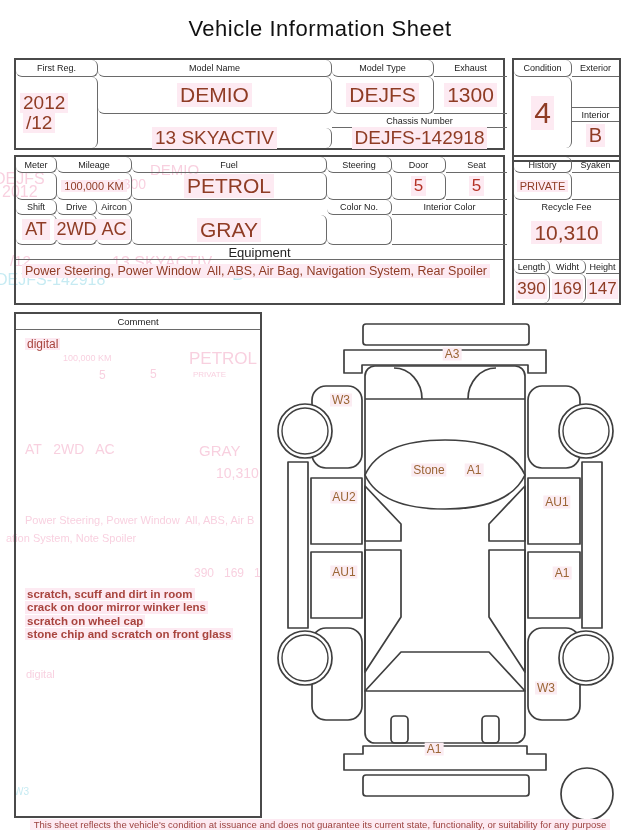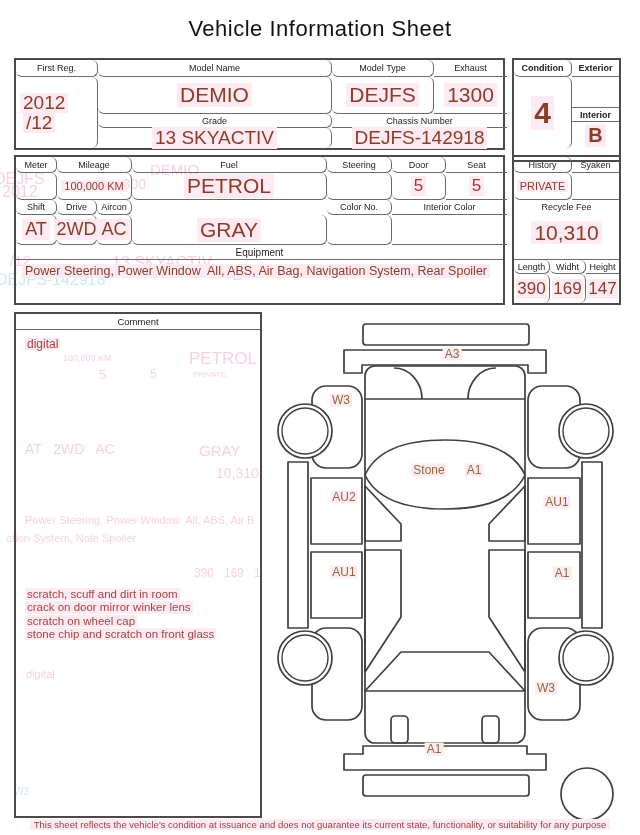--- a/index.html
+++ b/index.html
@@ -63,31 +63,30 @@
         <span class="hl">DEMIO</span>
       </div>
     <div class="cell hdr bR bB" style="left:316px;top:0;width:102px;height:17px;">Model Type</div>
     <div class="cell val bR bB" style="left:316px;top:17px;width:102px;height:37px;font-size:21px;">
         <span class="hl">DEJFS</span>
       </div>
     <div class="cell hdr bB" style="left:418px;top:0;width:73px;height:17px;">Exhaust</div>
     <div class="cell val bB" style="left:418px;top:17px;width:73px;height:37px;font-size:21px;">
         <span class="hl">1300</span>
       </div>
-    <div class="cell hdr bR bB" style="left:82px;top:54px;width:234px;height:14px;">Grade</div>
     <div class="cell val bR" style="left:82px;top:68px;width:234px;height:20px;font-size:19px;">
         <span class="hl">13 SKYACTIV</span>
       </div>
     <div class="cell hdr bB" style="left:316px;top:54px;width:175px;height:14px;">Chassis Number</div>
     <div class="cell val" style="left:316px;top:68px;width:175px;height:20px;font-size:19px;">
         <span class="hl">DEJFS-142918</span>
       </div>
   </div>
 
-  <div class="box" style="left:512px;top:58px;width:109px;height:104px;font-weight:bold;">
+  <div class="box" style="left:512px;top:58px;width:109px;height:104px;">
     <div class="cell hdr bR bB" style="left:0;top:0;width:58px;height:17px;">Condition</div>
     <div class="cell hdr bB" style="left:58px;top:0;width:47px;height:17px;">Exterior</div>
     <div class="cell val bR" style="left:0;top:17px;width:58px;height:71px;font-size:30px;">
         <span class="hl">4</span>
       </div>
     <div class="cell val bB" style="left:58px;top:17px;width:47px;height:31px;"></div>
     <div class="cell hdr bB" style="left:58px;top:48px;width:47px;height:14px;">Interior</div>
     <div class="cell val" style="left:58px;top:62px;width:47px;height:26px;font-size:20px;">
         <span class="hl">B</span>
       </div>
@@ -130,21 +129,21 @@
       </div>
     <div class="cell val bR bB" style="left:81px;top:58px;width:35px;height:30px;font-size:18px;">
         <span class="hl">AC</span>
       </div>
     <div class="cell val bR bB" style="left:116px;top:58px;width:195px;height:30px;font-size:21px;">
         <span class="hl">GRAY</span>
       </div>
     <div class="cell val bR bB" style="left:311px;top:58px;width:65px;height:30px;"></div>
     <div class="cell val bB" style="left:376px;top:58px;width:115px;height:30px;"></div>
 
-    <div class="cell hdr bB" style="left:0;top:88px;width:487px;height:15px;font-size:10px;">Equipment</div>
+    <div class="cell hdr bB" style="left:0;top:88px;width:487px;height:15px;font-size:13px;">Equipment</div>
     <div class="cell val" style="left:0;top:103px;width:487px;height:43px;justify-content:flex-start;align-items:flex-start;padding:4px 6px;font-size:12.5px;">
         <span class="hl">Power Steering, Power Window  All, ABS, Air Bag, Navigation System, Rear Spoiler</span>
       </div>
   </div>
 
   <div class="box" style="left:512px;top:155px;width:109px;height:150px;">
     <div class="cell hdr bR bB" style="left:0;top:0;width:58px;height:16px;">History</div>
     <div class="cell hdr bB" style="left:58px;top:0;width:47px;height:16px;">Syaken</div>
     <div class="cell val bR bB" style="left:0;top:16px;width:58px;height:27px;font-size:11px;">
         <span class="hl">PRIVATE</span>
@@ -166,21 +165,21 @@
     <div class="cell val" style="left:72px;top:117px;width:33px;height:29px;font-size:17px;">
         <span class="hl" style="padding:0 1px;">147</span>
       </div>
   </div>
 
   <div class="box" style="left:14px;top:312px;width:248px;height:506px;">
     <div class="cell hdr bB" style="left:0;top:0;width:244px;height:16px;font-size:9.5px;">Comment</div>
     <div class="abs" style="left:9px;top:20px;">
       <span class="note-line" style="font-size:12px;">digital</span>
     </div>
-    <div class="abs" style="left:9px;top:273px;line-height:12.4px;">
+    <div class="abs" style="left:9px;top:273px;line-height:12.4px;font-weight:bold;">
       <span class="note-line">scratch, scuff and dirt in room</span><br>
       <span class="note-line">crack on door mirror winker lens</span><br>
       <span class="note-line">scratch on wheel cap</span><br>
       <span class="note-line">stone chip and scratch on front glass</span>
     </div>
   </div>
 
   <svg class="abs" style="left:265px;top:310px;" width="375" height="510" viewBox="0 0 375 510" fill="none" stroke="#3f3f3f" stroke-width="1.7" stroke-linejoin="round">
 
     <rect x="100" y="56" width="160" height="377" rx="10"></rect>

